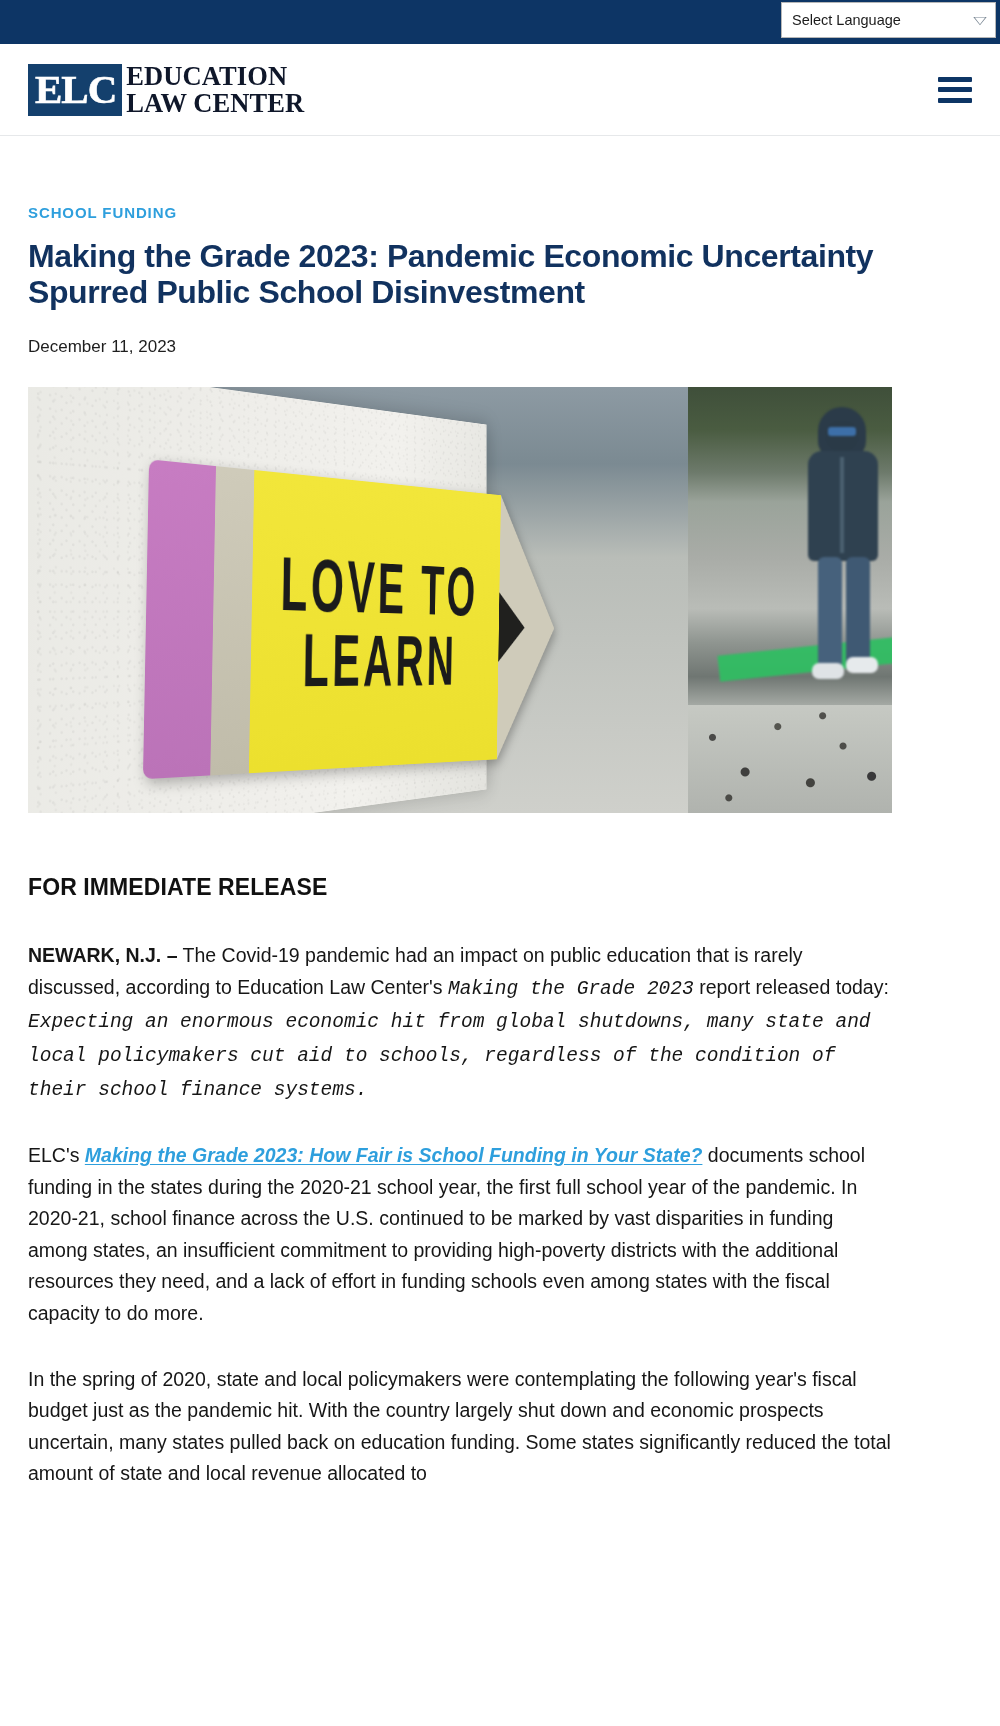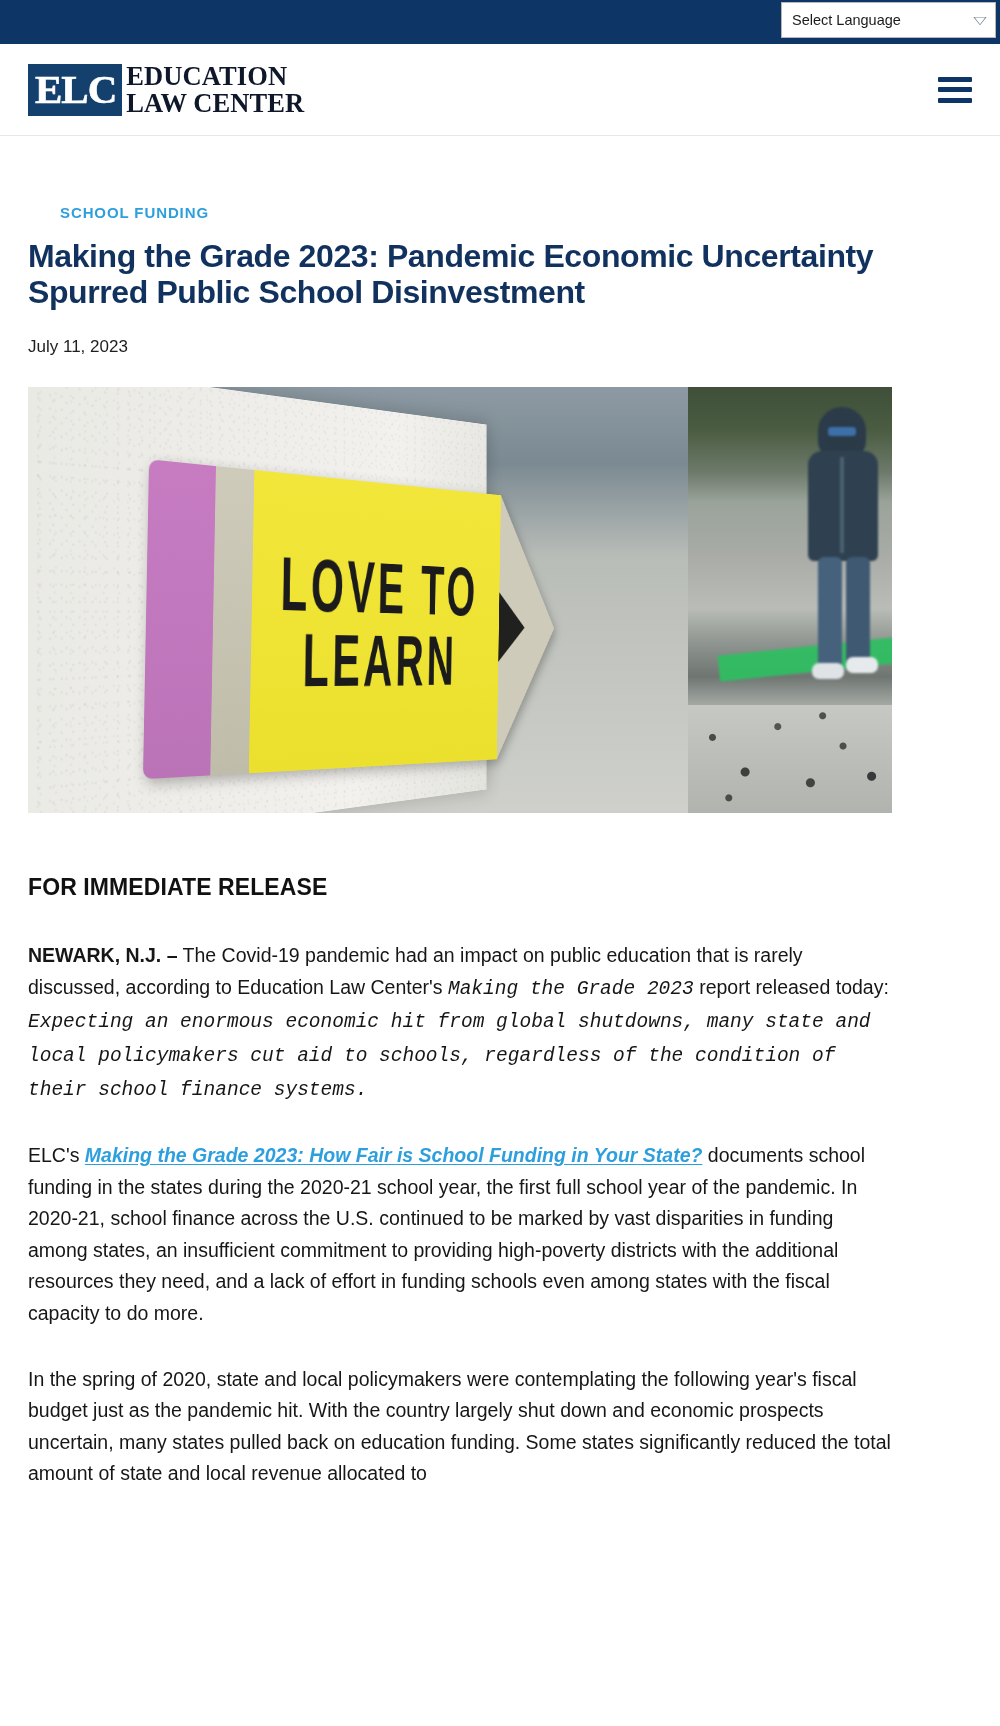--- a/index.html
+++ b/index.html
@@ -116,21 +116,20 @@
   }
   .eyebrow {
     margin-top: 68px;
     font-size: 15px;
     font-weight: bold;
     letter-spacing: 0.9px;
     color: #2e9fdd;
     text-transform: uppercase;
     text-decoration: none;
     display: inline-block;
-    margin-left: 32px;
   }
   .page-title {
     margin: 16px 0 0 0;
     font-size: 32px;
     line-height: 1.14;
     font-weight: bold;
     color: #11325f;
     letter-spacing: -0.4px;
     max-width: 880px;
   }
@@ -318,21 +317,21 @@
     <i></i>
   </button>
 </header>
 
 <main class="article">
 
   <a class="eyebrow" href="#">SCHOOL FUNDING</a>
 
   <h1 class="page-title">Making the Grade 2023: Pandemic Economic Uncertainty Spurred Public School Disinvestment</h1>
 
-  <div class="pub-date">July 11, 2023</div>
+  <div class="pub-date">December 11, 2023</div>
 
   
   <figure class="hero" style="margin-left:0;">
     <div class="hero-bg"></div>
     <div class="hero-street"></div>
     <div class="hero-greencurb"></div>
     <div class="hero-gravel"></div>
 
     <div class="hero-person">
       <div class="hp-hood"></div>

